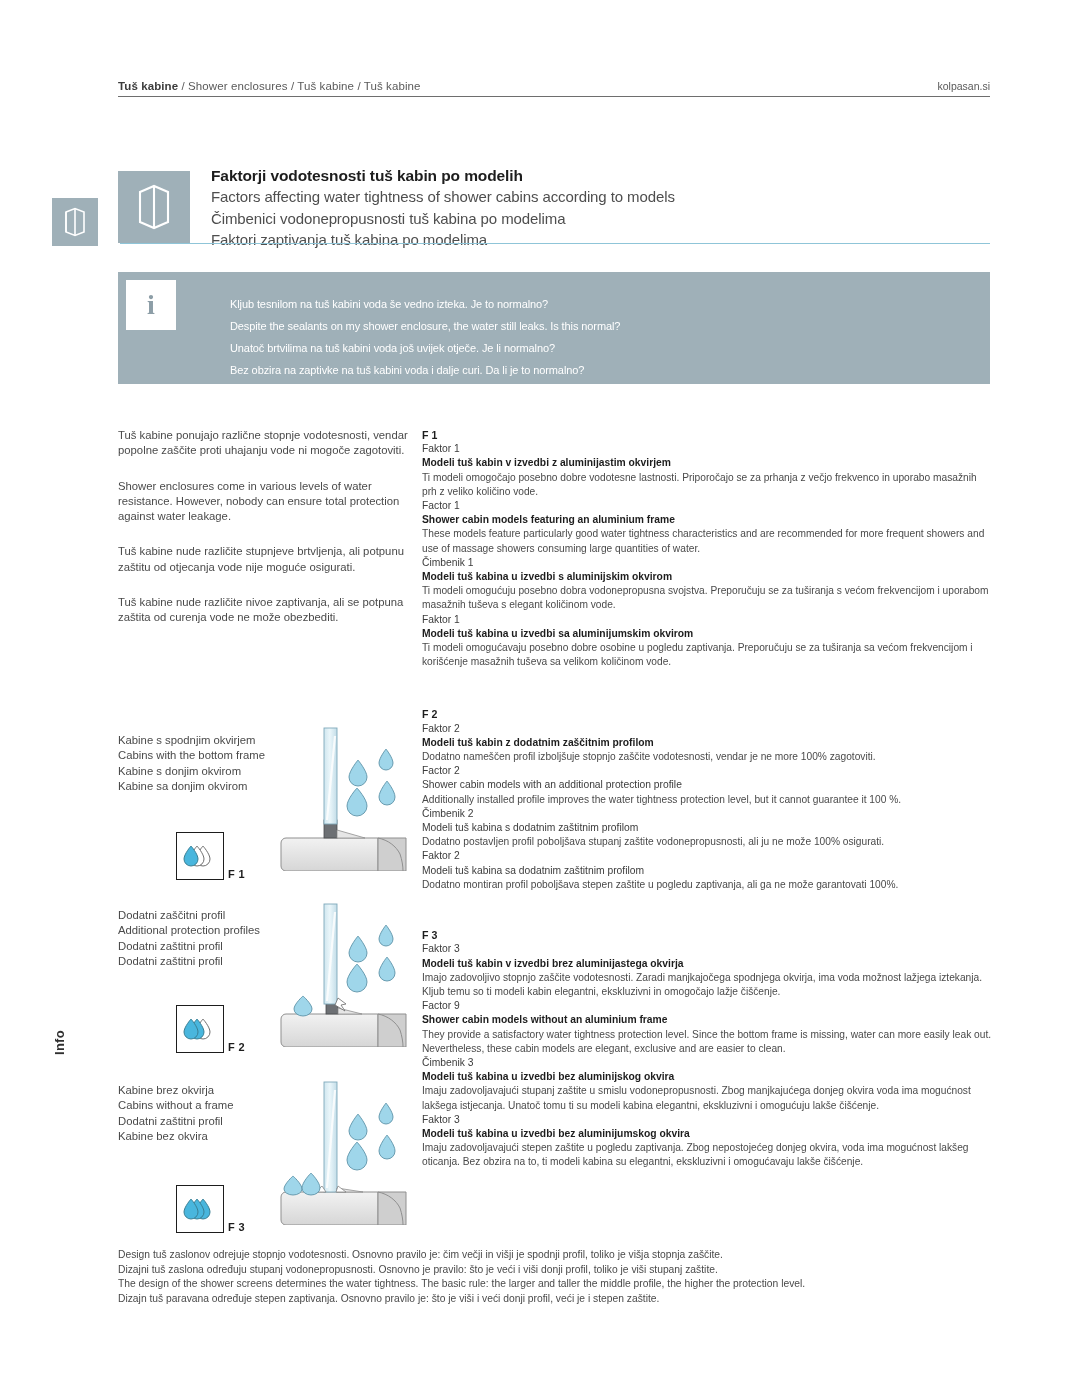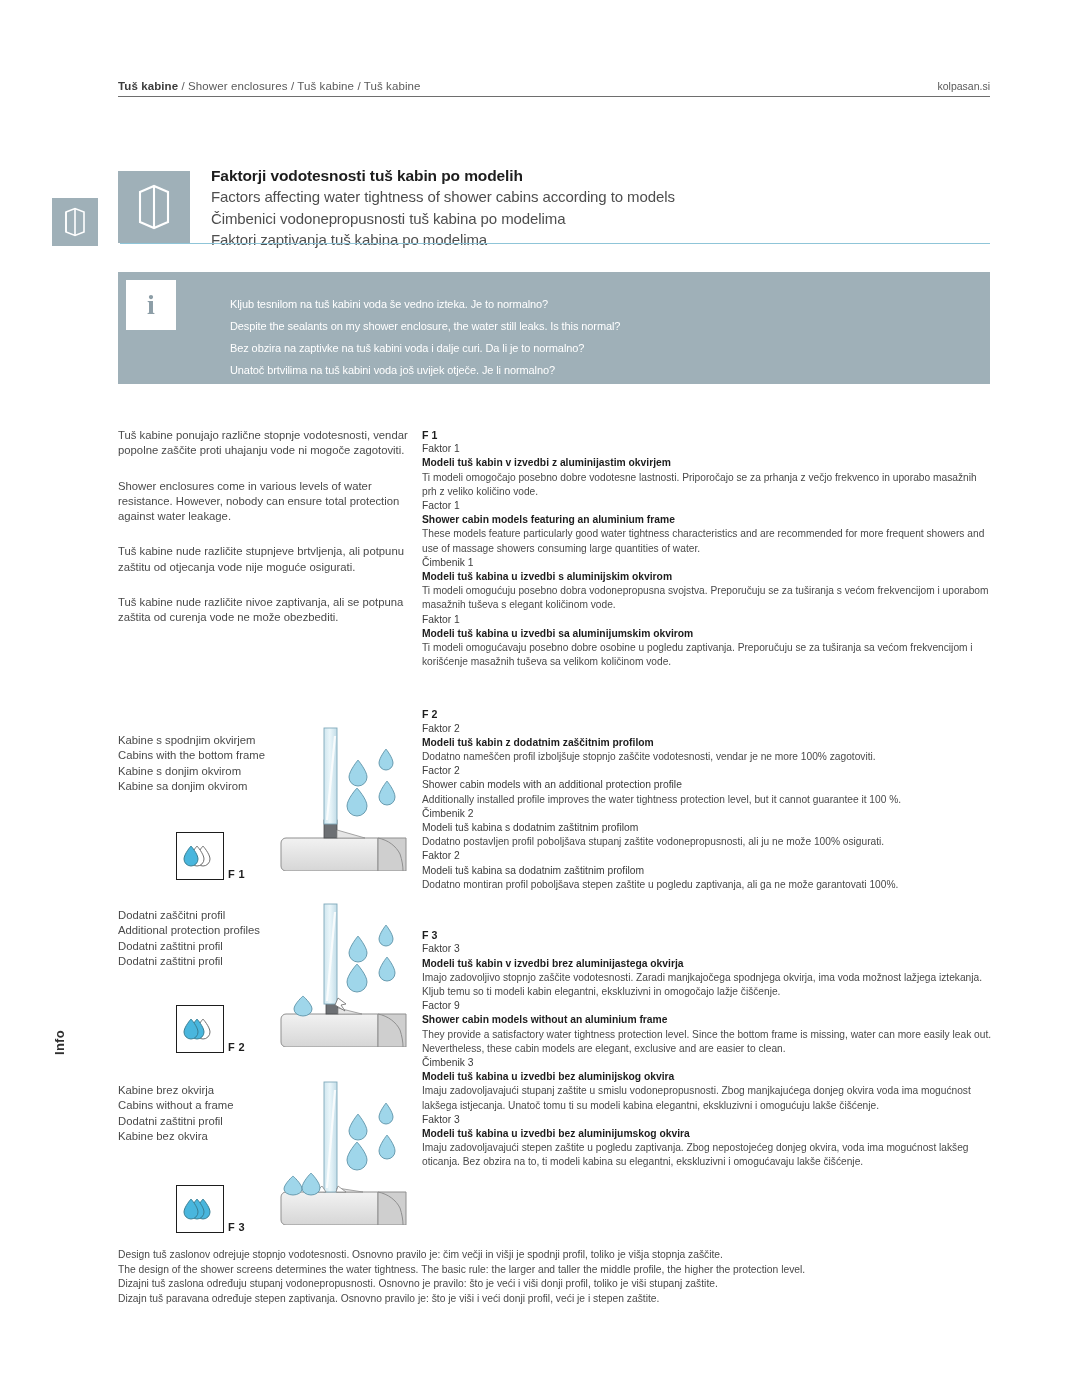--- a/index.html
+++ b/index.html
@@ -194,22 +194,22 @@
   </div>
 </div>
 
 <div class="rule-blue"></div>
 
 <div class="callout">
   <div class="callout-icon">i</div>
   <div class="callout-text">
     <div>Kljub tesnilom na tuš kabini voda še vedno izteka. Je to normalno?</div>
     <div>Despite the sealants on my shower enclosure, the water still leaks. Is this normal?</div>
+    <div>Unatoč brtvilima na tuš kabini voda još uvijek otječe. Je li normalno?</div>
     <div>Bez obzira na zaptivke na tuš kabini voda i dalje curi. Da li je to normalno?</div>
-    <div>Unatoč brtvilima na tuš kabini voda još uvijek otječe. Je li normalno?</div>
   </div>
 </div>
 
 <div class="col-left">
   <p>Tuš kabine ponujajo različne stopnje vodotesnosti, vendar popolne zaščite proti uhajanju vode ni mogoče zagotoviti.</p>
   <p>Shower enclosures come in various levels of water resistance. However, nobody can ensure total protection against water leakage.</p>
   <p>Tuš kabine nude različite stupnjeve brtvljenja, ali potpunu zaštitu od otjecanja vode nije moguće osigurati.</p>
   <p>Tuš kabine nude različite nivoe zaptivanja, ali se potpuna zaštita od curenja vode ne može obezbediti.</p>
 </div>
 
@@ -411,16 +411,16 @@
     <path d="M33 93 C33 93 42 102 42 108 a9 7 0 0 1 -18 0 C24 102 33 93 33 93 Z" fill="#9fd6ea" stroke="#5d93a8" stroke-width="0.9"></path>
     <path d="M79 62 C79 62 89 73 89 80 a10 10 0 0 1 -20 0 C69 73 79 62 79 62 Z" fill="#9fd6ea" stroke="#5d93a8" stroke-width="0.9"></path>
     <path d="M80 34 C80 34 89 45 89 51 a9 9 0 0 1 -18 0 C71 45 80 34 80 34 Z" fill="#9fd6ea" stroke="#5d93a8" stroke-width="0.9"></path>
     <path d="M108 23 C108 23 115 32 115 37 a7 7 0 0 1 -14 0 C101 32 108 23 108 23 Z" fill="#9fd6ea" stroke="#5d93a8" stroke-width="0.9"></path>
     <path d="M109 55 C109 55 117 65 117 71 a8 8 0 0 1 -16 0 C101 65 109 55 109 55 Z" fill="#9fd6ea" stroke="#5d93a8" stroke-width="0.9"></path>
   </svg>
 </div>
 
 <div class="footer">
   <div>Design tuš zaslonov odrejuje stopnjo vodotesnosti. Osnovno pravilo je: čim večji in višji je spodnji profil, toliko je višja stopnja zaščite.</div>
+  <div>Dizajni tuš zaslona određuju stupanj vodonepropusnosti. Osnovno je pravilo: što je veći i viši donji profil, toliko je viši stupanj zaštite.</div>
   <div>The design of the shower screens determines the water tightness. The basic rule: the larger and taller the middle profile, the higher the protection level.</div>
-  <div>Dizajni tuš zaslona određuju stupanj vodonepropusnosti. Osnovno je pravilo: što je veći i viši donji profil, toliko je viši stupanj zaštite.</div>
   <div>Dizajn tuš paravana određuje stepen zaptivanja. Osnovno pravilo je: što je viši i veći donji profil, veći je i stepen zaštite.</div>
 </div>
 
 </body></html>

